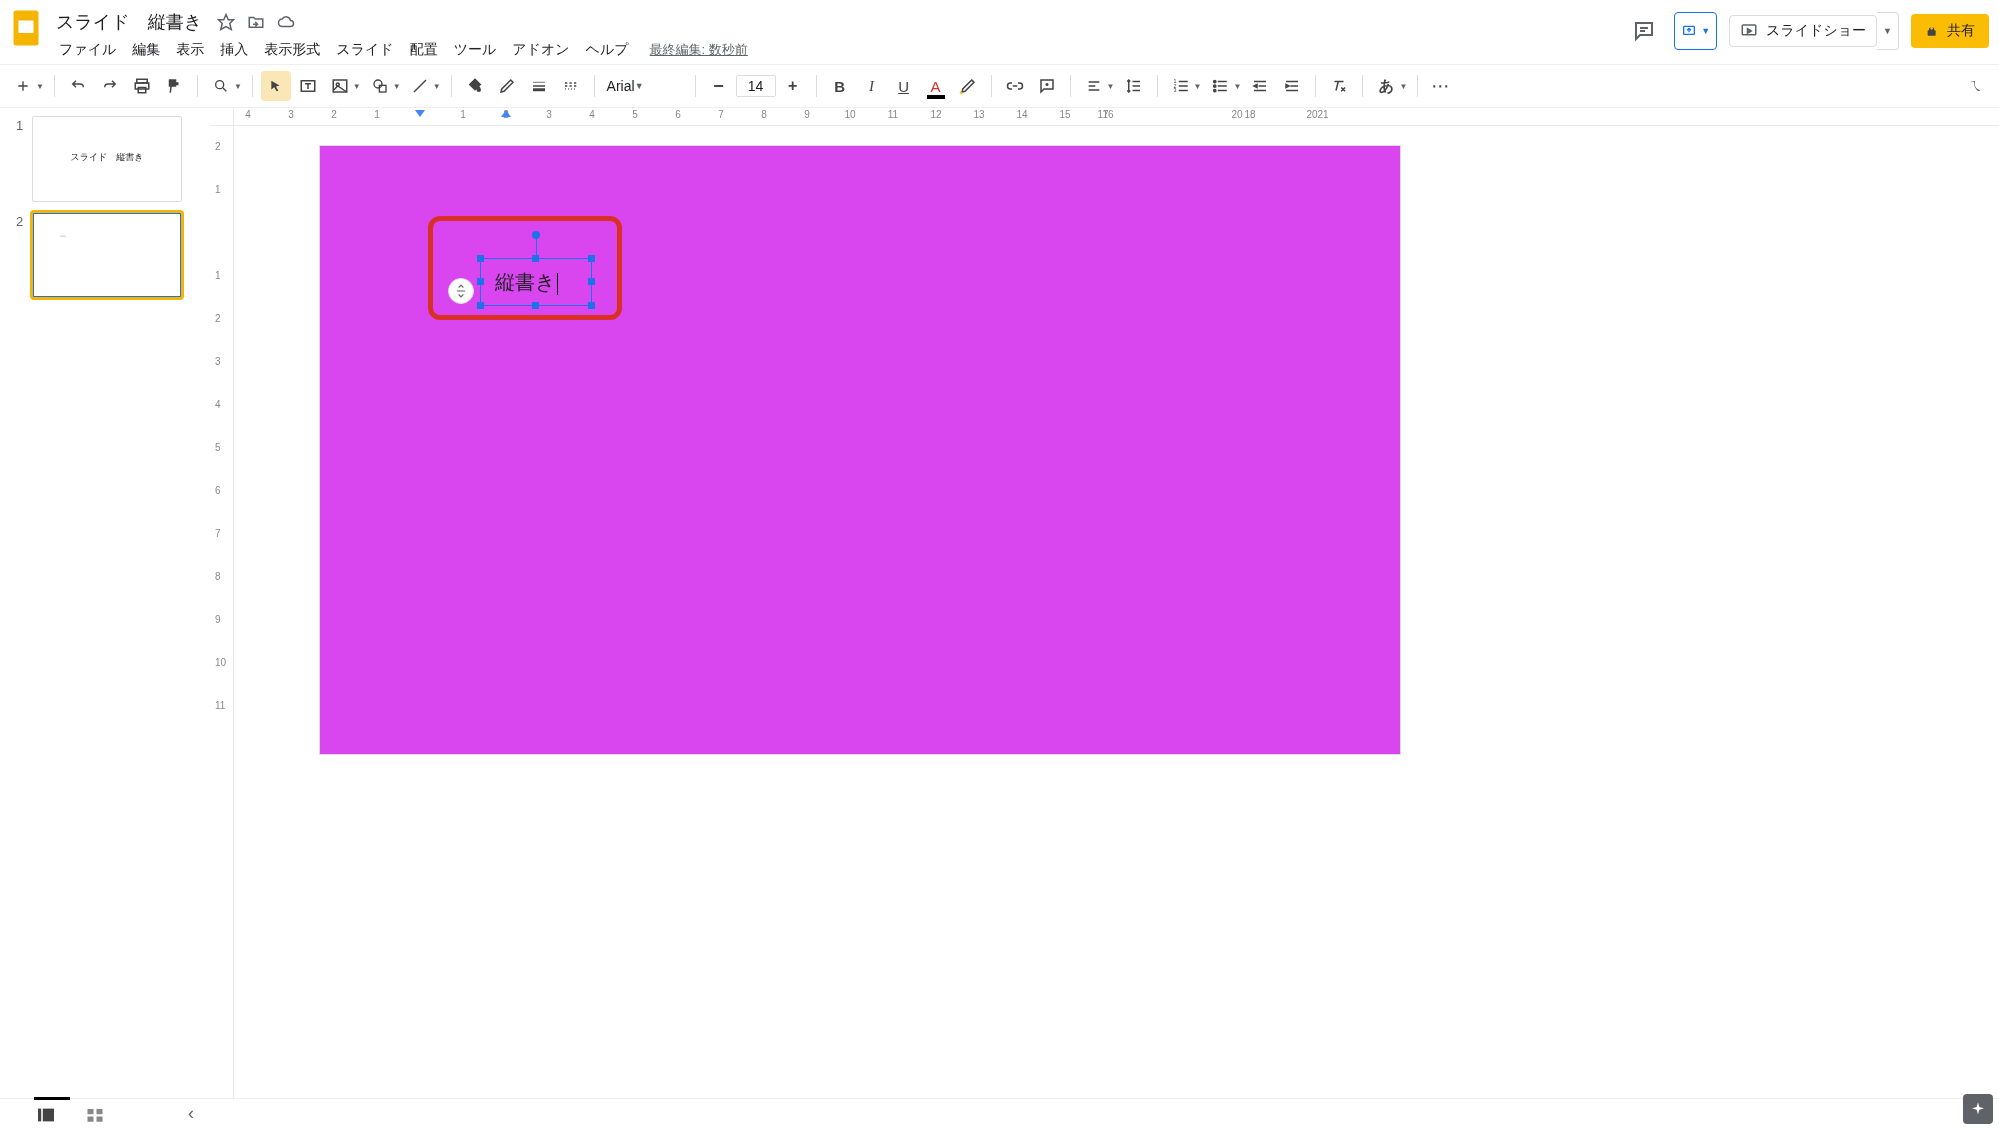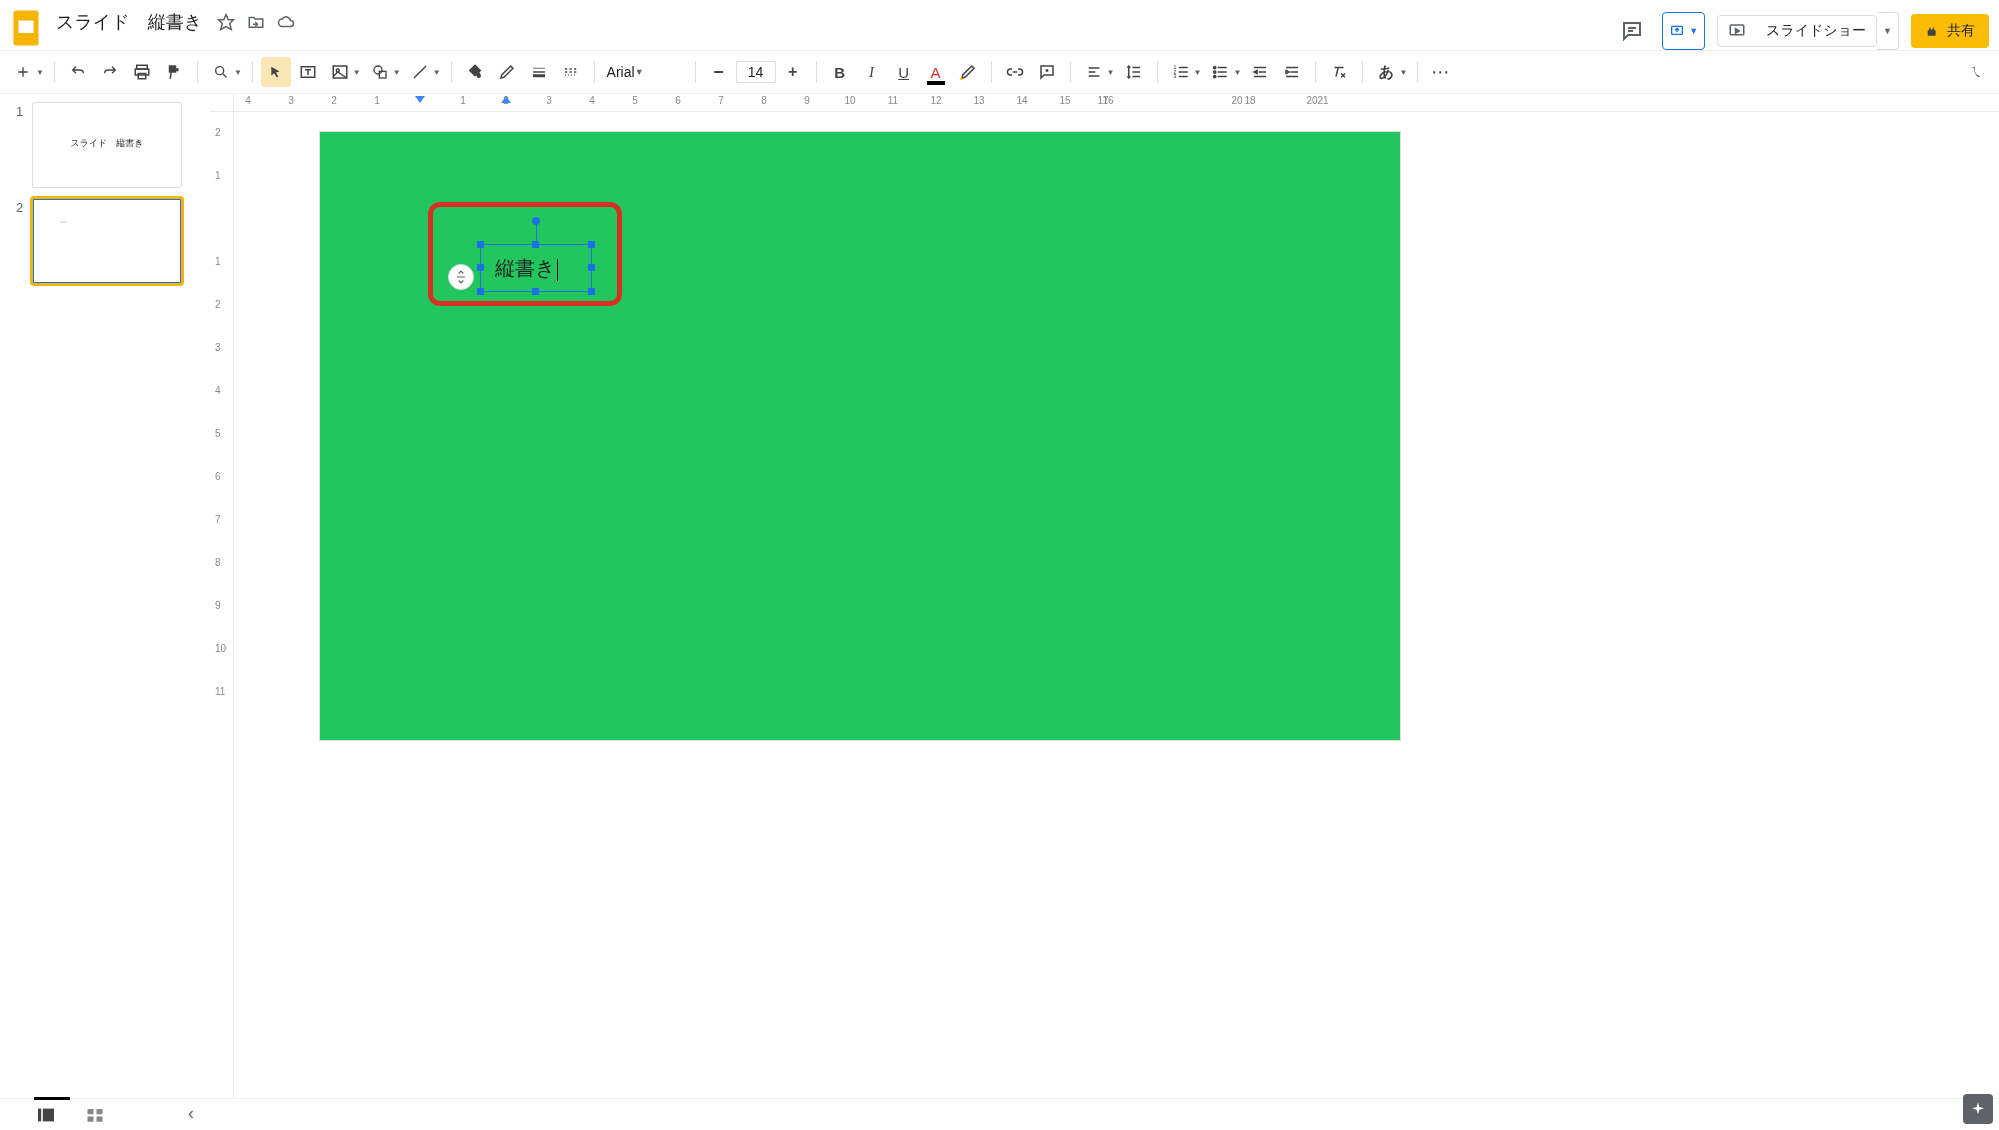--- a/index.html
+++ b/index.html
@@ -11,21 +11,21 @@
 .title-area { flex: 1; }
 .title-row { display: flex; align-items: center; gap: 10px; height: 28px; }
 .doc-title { font-size: 18px; font-weight: 400; padding: 2px 4px; }
 .title-icon { width: 20px; height: 20px; display: flex; align-items: center; justify-content: center; color: #5f6368; cursor: pointer; }
 .menu-row { display: flex; align-items: center; gap: 2px; height: 28px; }
 .menu-item { padding: 4px 7px; font-size: 14px; cursor: pointer; border-radius: 4px; }
 .last-edit { color: #5f6368; text-decoration: underline; margin-left: 12px; font-size: 13px; cursor: pointer; }
 .header-right { display: flex; align-items: center; gap: 12px; padding-right: 4px; padding-top: 4px; }
 .hr-btn { height: 38px; display: flex; align-items: center; justify-content: center; border-radius: 4px; cursor: pointer; padding: 0 6px; color: #5f6368; }
 .present-frame { border: 1.5px solid #1a73e8; border-radius: 4px; color: #1a73e8; padding: 4px 6px; display:flex; align-items:center; gap:4px;}
-.slideshow-btn { border: 1px solid #dadce0; border-radius: 4px; padding: 6px 10px; display:flex; align-items:center; gap:20px; font-size:14px; }
+.slideshow-btn { border: 1px solid #dadce0; border-radius: 4px; padding: 6px 10px; display:flex; align-items:center; gap:8px; font-size:14px; }
 .slideshow-caret { border:1px solid #dadce0; border-left:0; border-radius:0 4px 4px 0; padding:6px 6px; margin-left:-12px;}
 .share-btn { background: #fbbc04; border-radius: 4px; padding: 8px 14px; font-weight: 500; display:flex; align-items:center; gap:6px; font-size:14px;}
 
 
 .toolbar { display:flex; align-items:center; height:44px; padding:0 8px; border-top:1px solid #eee; border-bottom:1px solid #eee; gap:2px;}
 .tb-btn { width:30px; height:30px; display:flex; align-items:center; justify-content:center; border-radius:4px; cursor:pointer; color:#444;}
 .tb-btn.active { background:#fbe7b5; }
 .tb-sep { width:1px; height:22px; background:#dadce0; margin:0 6px;}
 .tb-caret { font-size:8px; color:#5f6368; margin-left:-4px; margin-right:2px; cursor:pointer;}
 .font-box { width:84px; border-bottom:1px solid transparent; display:flex; align-items:center; padding:0 4px; font-size:14px;}
@@ -51,21 +51,21 @@
 .canvas-col { flex:1; display:flex; flex-direction:column; background:#fff; position:relative; }
 .ruler-corner { position:absolute; top:0; left:0; width:24px; height:18px; background:#fff; border-right:1px solid #e8eaed; border-bottom:1px solid #e8eaed; z-index:3;}
 .h-ruler { height:18px; margin-left:24px; border-bottom:1px solid #e8eaed; position:relative; font-size:10px; color:#888; background:#fff; overflow:hidden;}
 .h-ruler .rv { position:absolute; top:1px; transform:translateX(-50%);}
 .h-ruler .indent { position:absolute; top:2px; width:0; height:0;}
 .indent-down { border-left:5px solid transparent; border-right:5px solid transparent; border-top:7px solid #4285f4;}
 .indent-up { border-left:5px solid transparent; border-right:5px solid transparent; border-bottom:7px solid #4285f4; top:9px;}
 .v-ruler { width:24px; border-right:1px solid #e8eaed; position:absolute; top:18px; bottom:0; left:0; font-size:10px; color:#888; background:#fff;}
 .v-ruler .rv { position:absolute; left:5px; transform:translateY(-50%);}
 .canvas-scroll { position:absolute; top:18px; left:24px; right:0; bottom:0; overflow:auto; background:#fff;}
-.slide-stage { position:relative; width:1080px; height:608px; margin:20px 0 0 86px; background:#22c55e; box-shadow:0 0 0 1px #dadce0;}
+.slide-stage { position:relative; width:1080px; height:608px; margin:20px 0 0 86px; background:#d946ef; box-shadow:0 0 0 1px #dadce0;}
 
 
 .red-box { position:absolute; top:70px; left:108px; width:194px; height:104px; border:5px solid #d93025; border-radius:12px;}
 .textbox-sel { position:absolute; top:112px; left:160px; width:112px; height:48px; border:1.5px solid #1a73e8;}
 .handle { position:absolute; width:7px; height:7px; background:#1a73e8; }
 .h-tl{top:-4px;left:-4px}.h-tr{top:-4px;right:-4px}.h-bl{bottom:-4px;left:-4px}.h-br{bottom:-4px;right:-4px}
 .h-tc{top:-4px;left:50%;margin-left:-4px}.h-bc{bottom:-4px;left:50%;margin-left:-4px}
 .h-lc{top:50%;left:-4px;margin-top:-4px}.h-rc{top:50%;right:-4px;margin-top:-4px}
 .rot-line{position:absolute;top:-24px;left:50%;width:1px;height:20px;background:#1a73e8;}
 .rot-handle{position:absolute;top:-28px;left:50%;margin-left:-4px;width:8px;height:8px;border-radius:50%;background:#1a73e8;}
@@ -108,20 +108,33 @@
           <svg width="18" height="18" viewBox="0 0 24 24" fill="none" stroke="#5f6368" stroke-width="2">
             <path d="M3 6h6l2 2h10v11H3z"></path>
             <path d="M11 12l3 3-3 3M14 15H8"></path>
           </svg>
         </span>
       <span class="title-icon">
           <svg width="20" height="18" viewBox="0 0 24 24" fill="none" stroke="#5f6368" stroke-width="2">
             <path d="M7 18a5 5 0 010-10 6 6 0 0111 2 4 4 0 010 8H7z"></path>
           </svg>
         </span>
+    </div>
+    <div class="menu-row">
+      <span class="menu-item">ファイル</span>
+      <span class="menu-item">編集</span>
+      <span class="menu-item">表示</span>
+      <span class="menu-item">挿入</span>
+      <span class="menu-item">表示形式</span>
+      <span class="menu-item">スライド</span>
+      <span class="menu-item">配置</span>
+      <span class="menu-item">ツール</span>
+      <span class="menu-item">アドオン</span>
+      <span class="menu-item">ヘルプ</span>
+      <span class="last-edit">最終編集: 数秒前</span>
     </div>
   </div>
   <div class="header-right">
     <div class="hr-btn">
         <svg width="24" height="24" viewBox="0 0 24 24" fill="none" stroke="#5f6368" stroke-width="2">
           <path d="M4 4h16v12H8l-4 4z"></path>
           <path d="M8 9h8M8 12h5"></path>
         </svg>
       </div>
     <div class="hr-btn present-frame">

